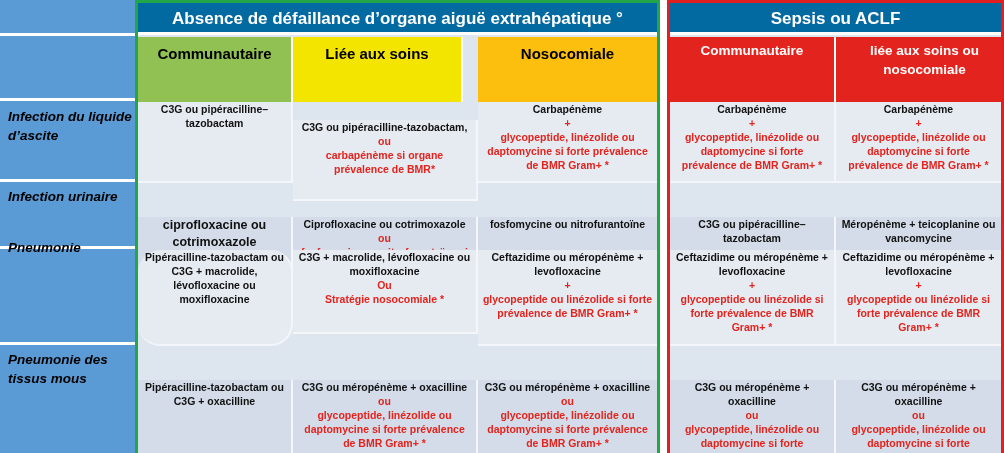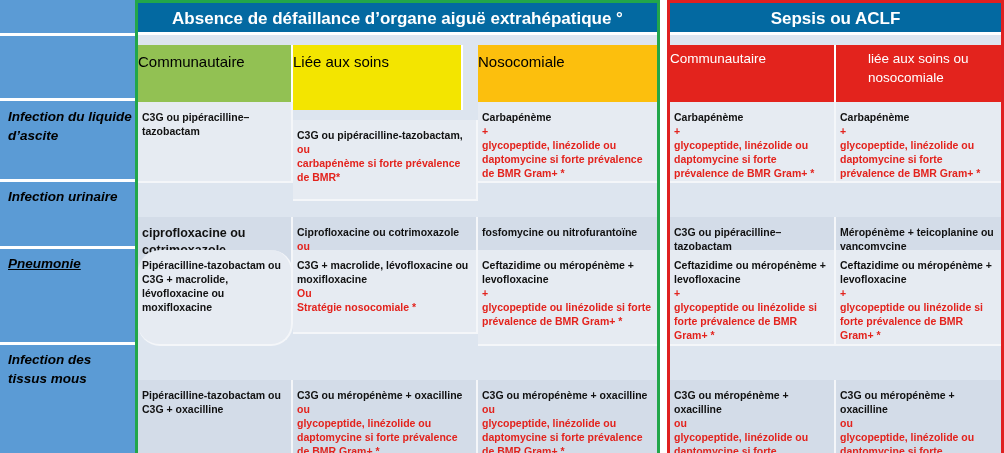--- a/index.html
+++ b/index.html
@@ -9,59 +9,59 @@
   .labelcol { position: absolute; left: 0; top: 0; width: 136px; height: 453px; background: #5b9bd5; }
   .labelcol .hline { position: absolute; left: 0; width: 136px; height: 3px; background: #ffffff; }
   .rowlabel { position: absolute; left: 8px; width: 125px; font-style: italic; font-weight: bold; font-size: 13.5px; line-height: 19px; color: #000000; }
 
   .group { position: absolute; top: 0; height: 453px; border: 3px solid; background: #dde5ef; }
   .group.green { left: 135px; width: 525px; border-color: #22a64a; }
   .group.red { left: 667px; width: 337px; border-color: #e02020; }
 
   .title { position: absolute; left: 0; top: 0; right: 0; height: 32px; background: #0369a1; color: #ffffff; font-weight: bold; font-size: 17px; text-align: center; line-height: 32px; border-bottom: 3px solid #ffffff; }
 
-  .colhead { position: absolute; top: 42px; height: 65px; font-weight: normal; font-size: 15px; padding-top: 7px; line-height: 20px; }
+  .colhead { position: absolute; top: 34px; height: 65px; font-weight: bold; font-size: 15px; text-align: center; padding-top: 7px; line-height: 20px; }
   .colhead.small { font-size: 13.5px; padding-top: 4px; line-height: 19px; }
 
-  .cell { position: absolute; text-align: left; font-weight: bold; font-size: 10.5px; line-height: 14px; padding: 8px 4px 0 4px; color: #111111; border-right: 2px solid #f4f6f9; border-bottom: 2px solid #f4f6f9; }
+  .cell { position: absolute; text-align: center; font-weight: bold; font-size: 10.5px; line-height: 14px; padding: 0 4px 0 4px; color: #111111; border-right: 2px solid #f4f6f9; border-bottom: 2px solid #f4f6f9; }
   .cell.large { font-size: 12.5px; line-height: 17px; }
   .cell .red { color: #e3231d; display: block; }
   .cell .blk { display: block; }
   .rowA { background: #e6ebf2; }
   .rowB { background: #d3dce8; margin-top: 34px; }
 </style>
 </head>
 <body>
 
 <div class="labelcol">
   <div class="hline" style="top:33px;"></div>
   <div class="hline" style="top:98px;"></div>
   <div class="hline" style="top:179px;"></div>
   <div class="hline" style="top:246px;"></div>
   <div class="hline" style="top:342px;"></div>
   <div class="rowlabel" style="top:107px;">Infection du liquide d’ascite</div>
   <div class="rowlabel" style="top:187px;">Infection urinaire</div>
-  <div class="rowlabel" style="top:254px;text-decoration:underline;">Pneumonie</div>
-  <div class="rowlabel" style="top:350px;">Infection des tissus mous</div>
+  <div class="rowlabel" style="top:238px;">Pneumonie</div>
+  <div class="rowlabel" style="top:350px;">Pneumonie des tissus mous</div>
 </div>
 
 <div class="group green">
   <div class="title">Absence de défaillance d’organe aiguë extrahépatique °</div>
 
   <div class="colhead" style="left:0; width:155px; background:#92c153; border-right:2px solid #fff;">Communautaire</div>
   <div class="colhead" style="left:155px; width:170px; background:#f3e500; border-right:2px solid #fff;">Liée aux soins</div>
   <div class="colhead" style="left:340px; width:179px; background:#fcbf0d;">Nosocomiale</div>
 
   <div class="cell rowA" style="left:0; top:99px; width:155px; height:81px;">
     <span class="blk">C3G ou pipéracilline–tazobactam</span>
   </div>
   <div class="cell rowA" style="left:155px; top:117px; width:185px; height:81px;">
     <span class="blk">C3G ou pipéracilline-tazobactam,</span>
     <span class="red">ou</span>
-    <span class="red">carbapénème si forte prévalence de BMR*</span>
+    <span class="red">carbapénème si organe prévalence de BMR*</span>
   </div>
   <div class="cell rowA" style="left:340px; top:99px; width:179px; height:81px; border-right:none;">
     <span class="blk">Carbapénème</span>
     <span class="red">+</span>
     <span class="red">glycopeptide, linézolide ou daptomycine si forte prévalence de BMR Gram+ *</span>
   </div>
 
   <div class="cell rowB large" style="left:0; top:180px; width:155px; height:67px;">
     <span class="blk">ciprofloxacine ou cotrimoxazole</span>
   </div>

